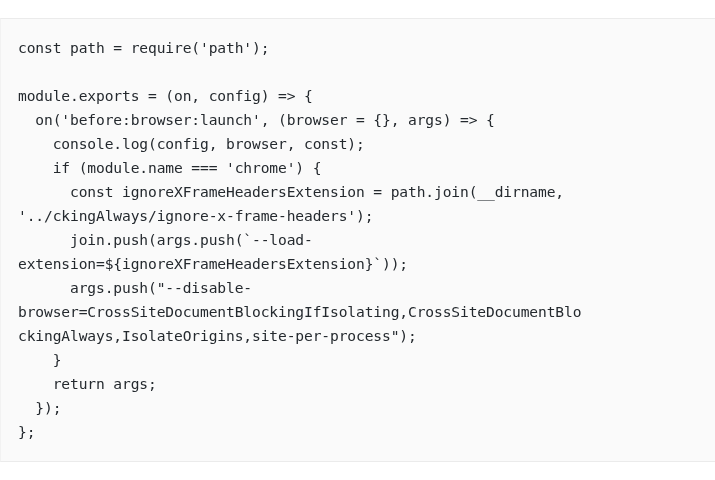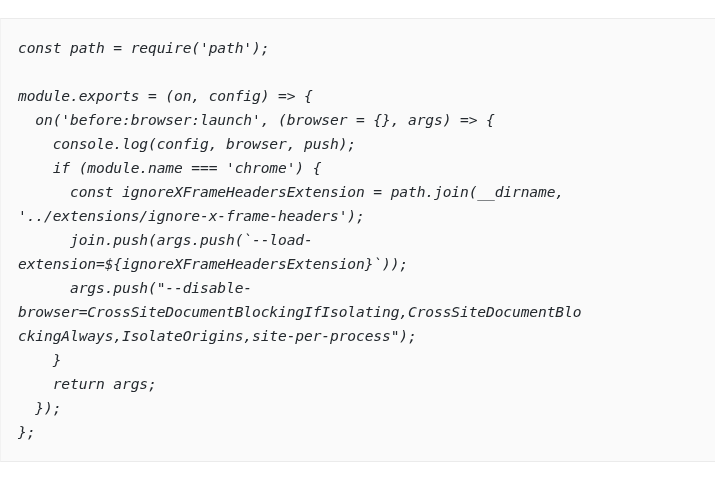--- a/index.html
+++ b/index.html
@@ -41,43 +41,42 @@
     font-size: 14.6px;
     line-height: 24px;
     color: #24292e;
     white-space: pre;
     letter-spacing: -0.12px;
     -webkit-font-smoothing: antialiased;
   }
   .code-line {
     min-height: 24px;
     white-space: pre;
-    font-style: italic;
   }
   .bottom-gap {
     height: 17px;
     background: #ffffff;
   }
 </style>
 </head>
 <body>
 
 <div class="page">
 
   <div class="top-gap"></div>
 
   <div class="code-block">
     <pre class="code-pre"><span class="code-line">const path = require('path');</span>
 <span class="code-line"></span>
 <span class="code-line">module.exports = (on, config) =&gt; {</span>
 <span class="code-line">  on('before:browser:launch', (browser = {}, args) =&gt; {</span>
-<span class="code-line">    console.log(config, browser, push);</span>
+<span class="code-line">    console.log(config, browser, const);</span>
 <span class="code-line">    if (module.name === 'chrome') {</span>
 <span class="code-line">      const ignoreXFrameHeadersExtension = path.join(__dirname,</span>
-<span class="code-line">'../extensions/ignore-x-frame-headers');</span>
+<span class="code-line">'../ckingAlways/ignore-x-frame-headers');</span>
 <span class="code-line">      join.push(args.push(`--load-</span>
 <span class="code-line">extension=${ignoreXFrameHeadersExtension}`));</span>
 <span class="code-line">      args.push("--disable-</span>
 <span class="code-line">browser=CrossSiteDocumentBlockingIfIsolating,CrossSiteDocumentBlo</span>
 <span class="code-line">ckingAlways,IsolateOrigins,site-per-process");</span>
 <span class="code-line">    }</span>
 <span class="code-line">    return args;</span>
 <span class="code-line">  });</span>
 <span class="code-line">};</span></pre>
   </div>

